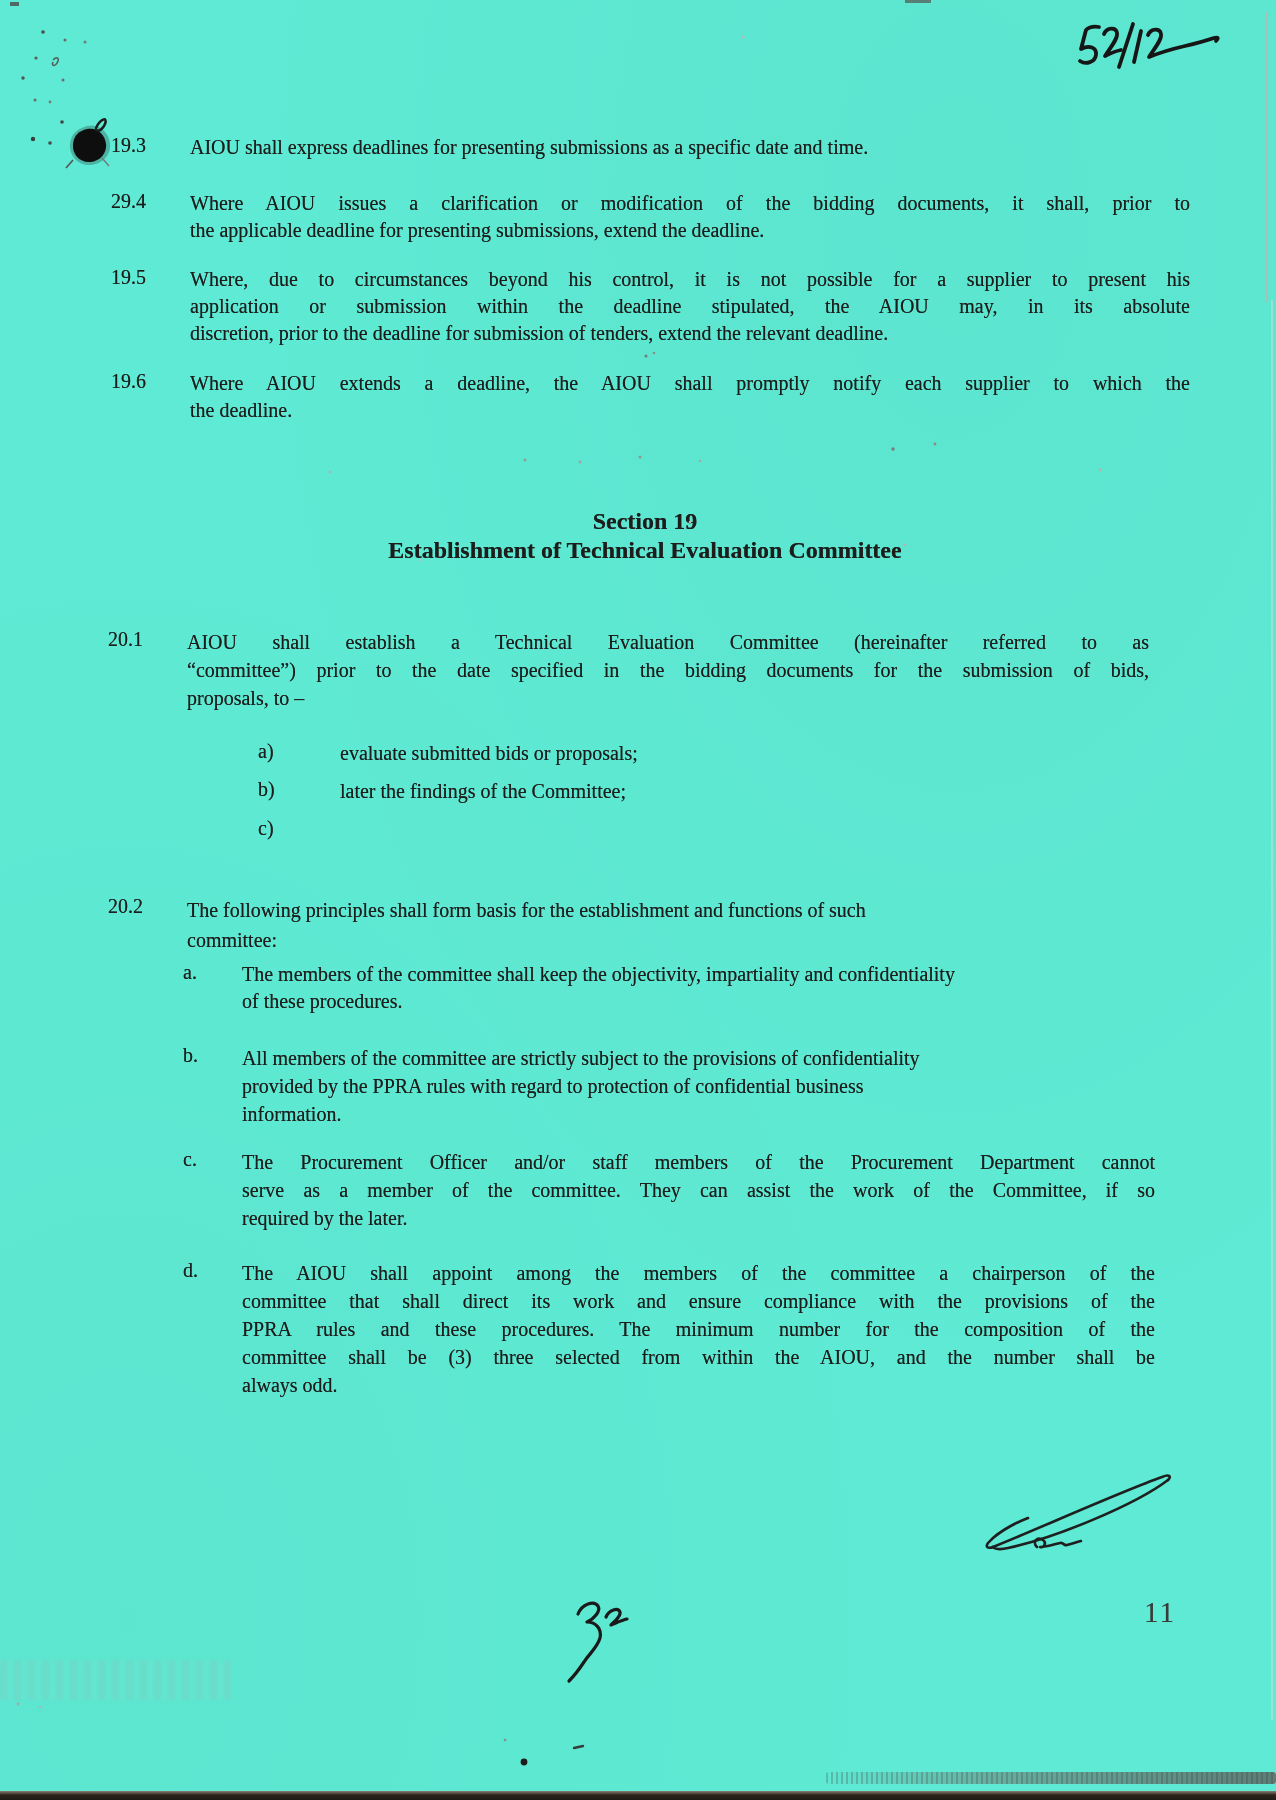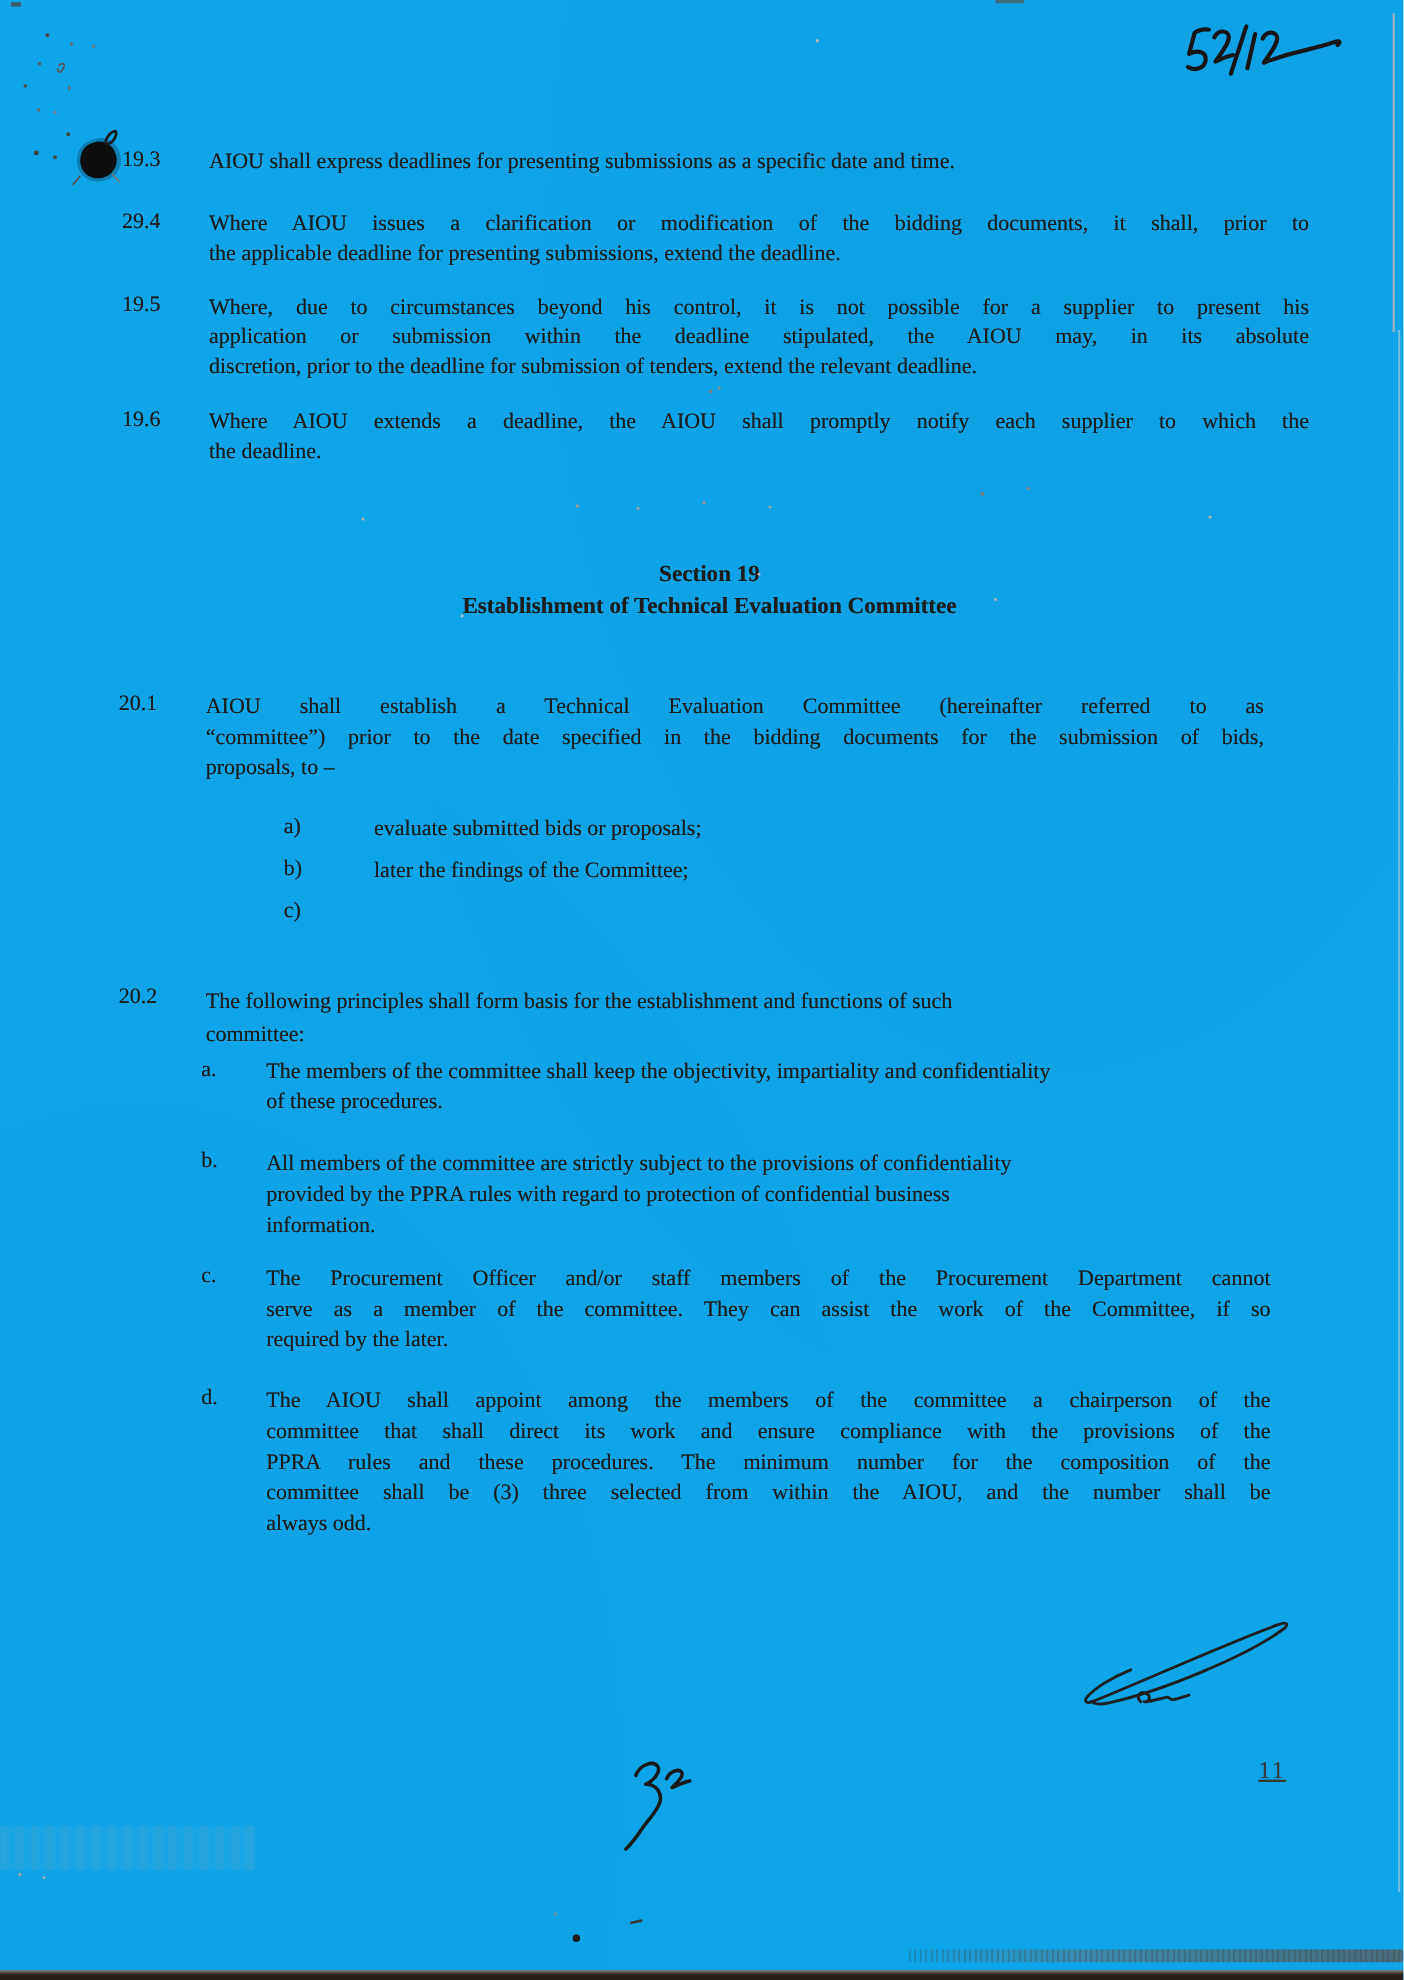--- a/index.html
+++ b/index.html
@@ -1,18 +1,18 @@
 <!DOCTYPE html>
 <html><head>
 <meta charset="utf-8">
 <style>
   html,body{margin:0;padding:0;background:#fcfcfb;}
   .page{
     position:relative;width:1276px;height:1800px;overflow:hidden;
-    background:#0ea5e9;
+    background:#5eead4;
     font-family:"Liberation Serif","DejaVu Serif",serif;
     color:#1d1d1b;
   }
   .tint{position:absolute;inset:0;pointer-events:none;
     background:
       radial-gradient(ellipse at 75% 12%, rgba(0,0,0,0.025), transparent 55%),
       radial-gradient(ellipse at 10% 90%, rgba(0,0,0,0.02), transparent 50%);
   }
   .row{position:absolute;left:0;width:1276px;font-size:20px;}
   .num{position:absolute;left:111px;top:0;white-space:nowrap;}
@@ -21,23 +21,23 @@
   .num{text-shadow:0 0 0.4px rgba(25,25,25,0.65);}
   .t19{left:190px;width:1000px;}
   .t20{left:187px;width:962px;}
   .lh27{line-height:27px;} .lh28{line-height:28px;} .lh29{line-height:29px;} .lh30{line-height:30px;}
   .tline{text-align:left;}
   [data-justify] .tline.j{text-align:justify;text-align-last:justify;}
   .marker{position:absolute;top:0;white-space:nowrap;text-shadow:0 0 0.4px rgba(25,25,25,0.65);}
   .mk1{left:258px;} .it1{left:340px;width:790px;}
   .mk2{left:183px;} .it2{left:242px;width:913px;}
   .heading{position:absolute;left:145px;width:1000px;text-align:center;font-weight:bold;
-    font-size:21px;line-height:29px;text-shadow:0 0 0.4px rgba(25,25,25,0.7);}
-  .pagenum{position:absolute;left:1144px;top:1596px;font-size:22px;color:#3a3a38;
-    letter-spacing:2px;text-shadow:0 0 0.5px rgba(40,40,40,0.5);text-decoration:underline;}
+    font-size:24px;line-height:29px;text-shadow:0 0 0.4px rgba(25,25,25,0.7);}
+  .pagenum{position:absolute;left:1144px;top:1596px;font-size:29px;color:#3a3a38;
+    letter-spacing:2px;text-shadow:0 0 0.5px rgba(40,40,40,0.5);}
   .ink{position:absolute;left:0;top:0;pointer-events:none;}
   .right-line-top{position:absolute;left:1266px;top:12px;width:2px;height:290px;background:#b7b7b5;opacity:.85;}
   .right-line-full{position:absolute;left:1271px;top:300px;width:2px;height:1420px;background:#d9d9d7;opacity:.5;}
   .left-band{position:absolute;left:0;top:1660px;width:232px;height:40px;opacity:.55;filter:blur(1px);
     background:repeating-linear-gradient(90deg, rgba(175,175,172,0.30) 0 7px, rgba(214,214,210,0.10) 7px 14px);}
   .bottom-streak{position:absolute;left:826px;top:1772px;width:450px;height:12px;
     background:
       repeating-linear-gradient(90deg, rgba(60,58,55,0.25) 0 2px, rgba(0,0,0,0) 2px 5px),
       linear-gradient(90deg, rgba(120,118,115,0), rgba(112,108,104,0.45) 35%, rgba(92,89,86,0.75));
     border-radius:3px;}

